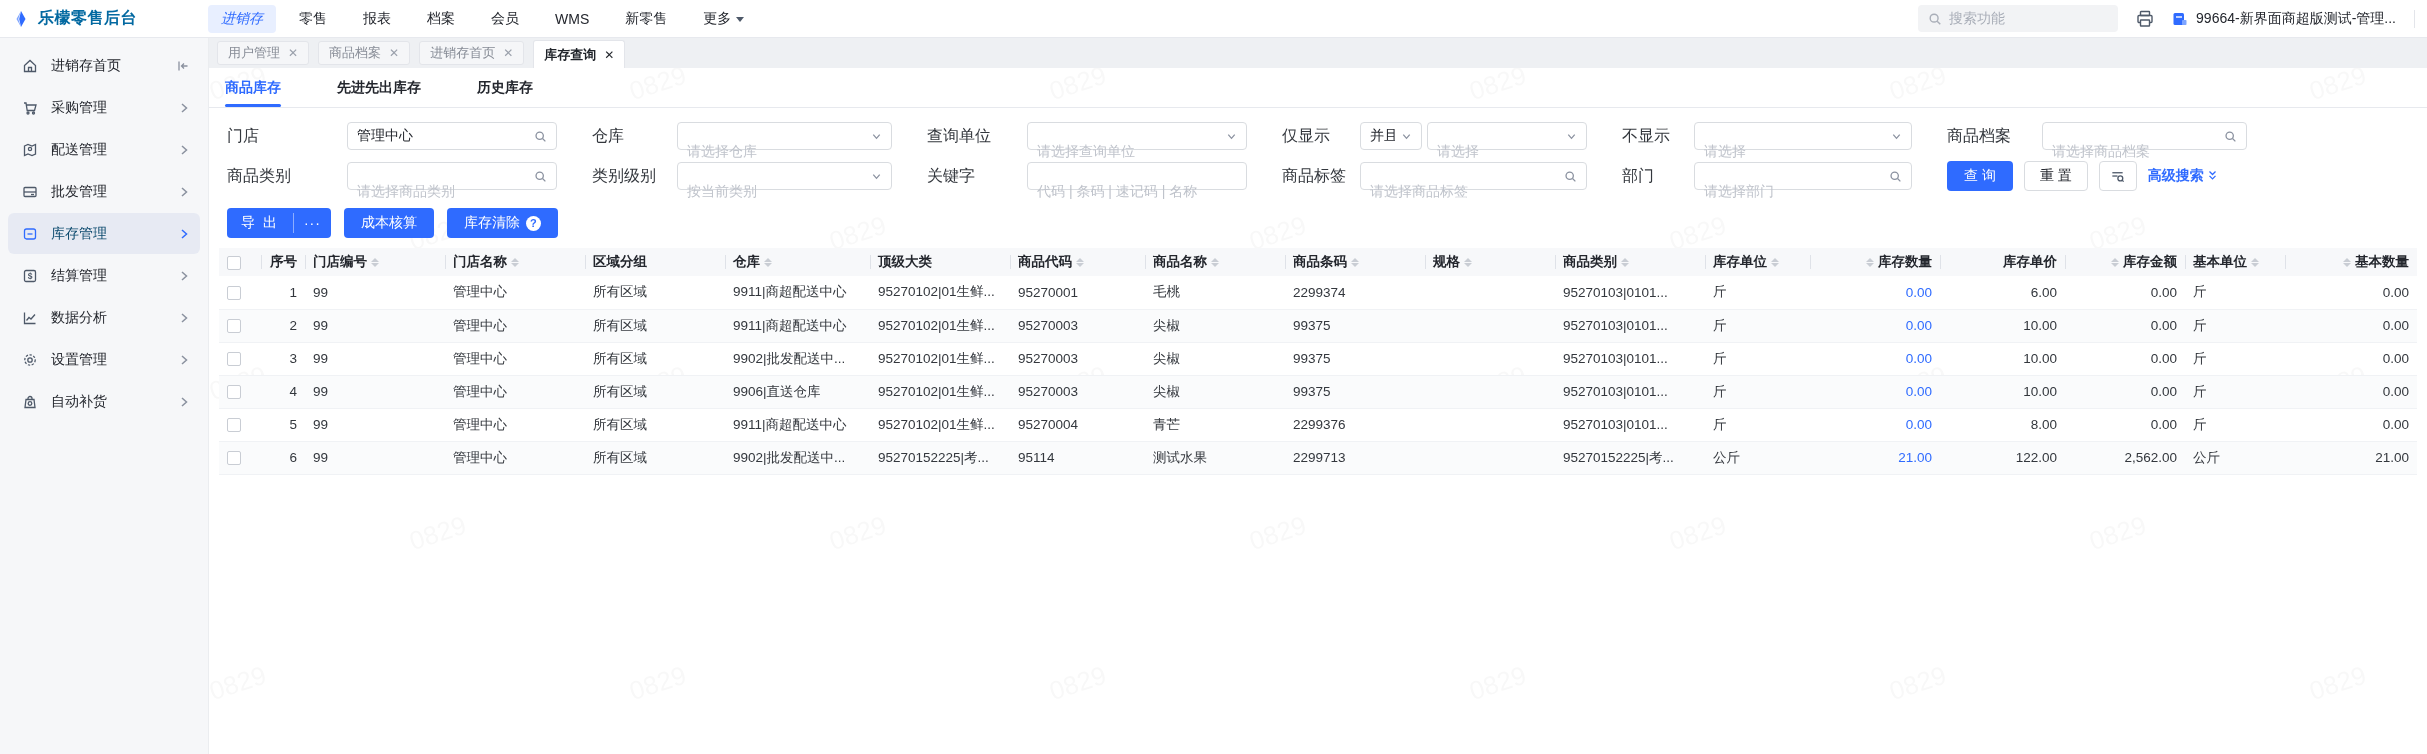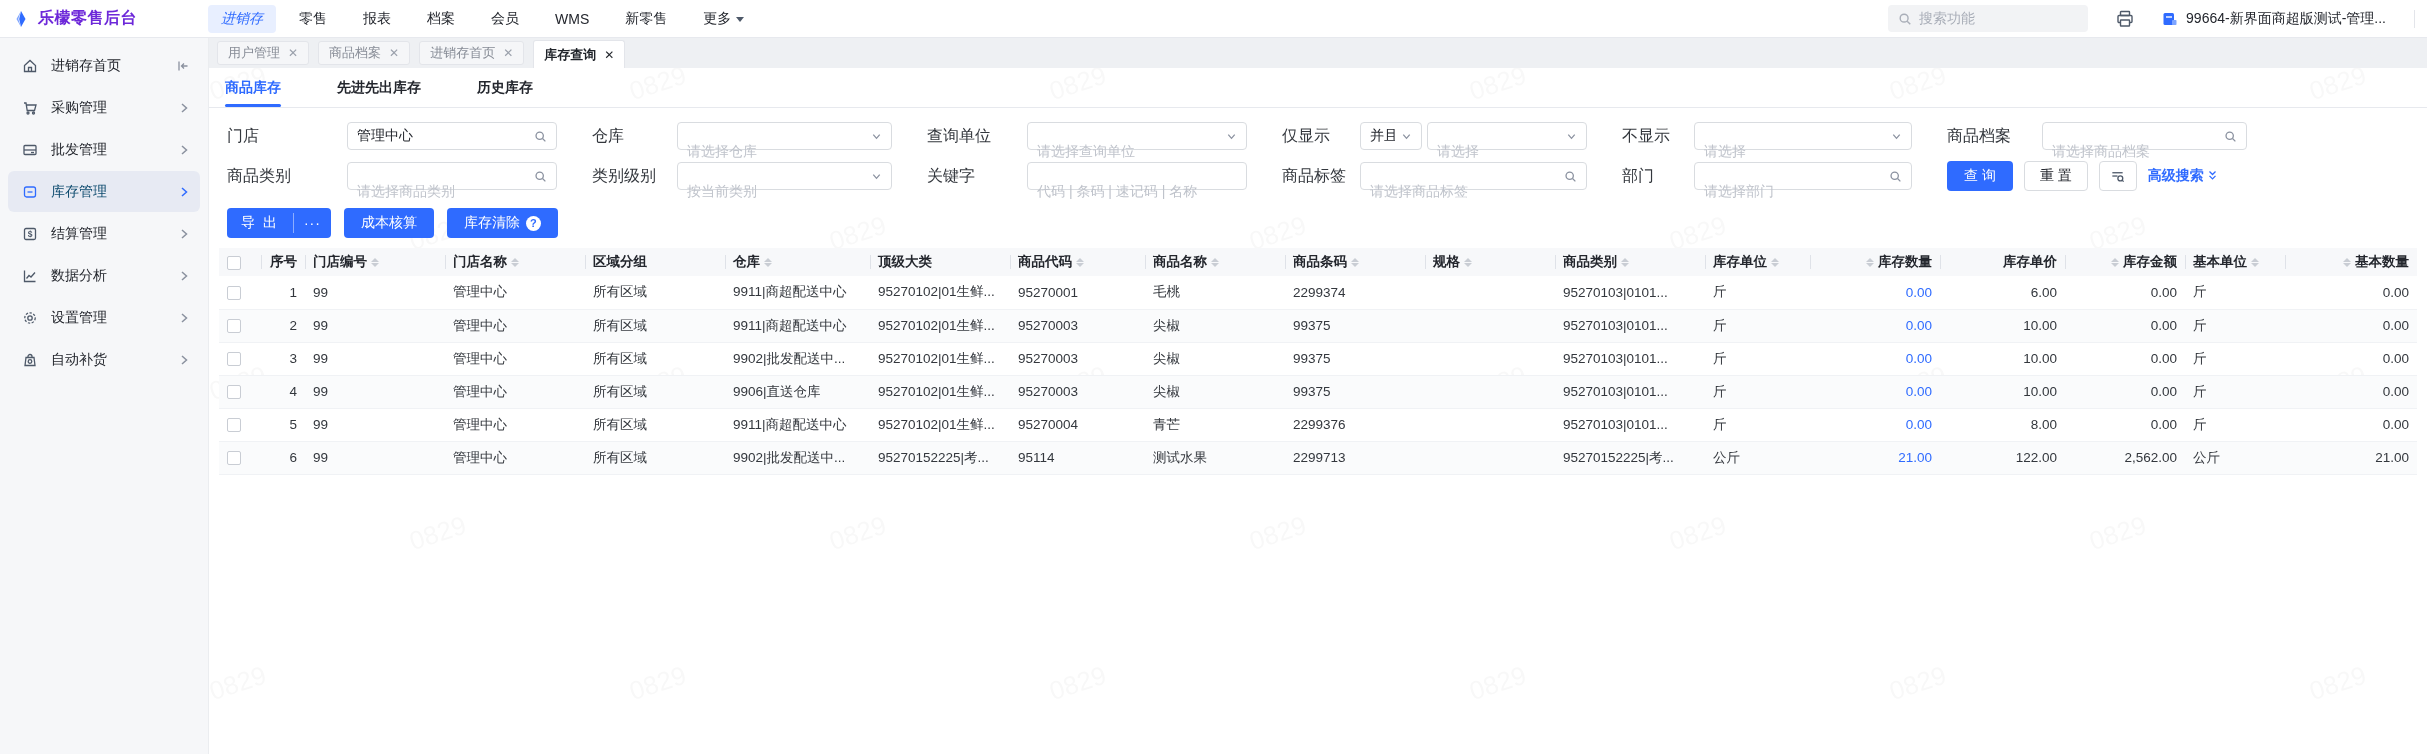--- a/index.html
+++ b/index.html
@@ -6,28 +6,28 @@
   html,body { width:2427px; height:754px; overflow:hidden;
     font-family:"Liberation Sans","DejaVu Sans",sans-serif;
     color:#1f2329; background:#fff; font-size:14px; }
   .app { width:2427px; height:754px; display:flex; flex-direction:column; }
 
   
   .topbar { height:38px; flex:0 0 38px; display:flex; align-items:center;
     background:#fff; border-bottom:1px solid #e7e9ee; padding:0 12px; position:relative; z-index:5; }
   .logo { display:flex; align-items:center; gap:8px; width:196px; }
   .logo-mark { width:18px; height:18px; display:block; }
-  .logo-text { font-size:16px; font-weight:700; color:#6d28d9; letter-spacing:.5px; white-space:nowrap; }
+  .logo-text { font-size:16px; font-weight:700; color:#0369a1; letter-spacing:.5px; white-space:nowrap; }
   .topnav { display:flex; align-items:center; gap:10px; }
   .nav-item { padding:5px 13px; border-radius:4px; font-size:14px; color:#23262d;
     display:flex; align-items:center; gap:5px; cursor:pointer; white-space:nowrap; }
   .nav-item.active { background:#e8efff; color:#2f6bff;font-style:italic; }
   .nav-caret { width:0; height:0; border-left:4px solid transparent; border-right:4px solid transparent;
     border-top:5px solid #4e5969; margin-top:1px; }
-  .topbar-right { margin-left:auto; display:flex; align-items:center; gap:28px; }
+  .topbar-right { margin-left:auto; display:flex; align-items:center; gap:18px; }
   .search-box { width:200px; height:27px; background:#f2f3f5; border-radius:4px;
     display:flex; align-items:center; gap:7px; padding:0 10px; color:#a9aeb8; font-size:14px; }
   .icon-btn { display:flex; align-items:center; justify-content:center; cursor:pointer; }
   .account { display:flex; align-items:center; gap:8px; font-size:14px; color:#23262d; white-space:nowrap; cursor:pointer; }
   .tb-divider { width:1px; height:18px; background:#e3e5ea; }
 
   
   .body-row { flex:1; display:flex; min-height:0; }
   .sidebar { width:209px; flex:0 0 209px; background:#f6f7f9; border-right:1px solid #ebedf0; padding-top:6px; }
   .side-item { height:41px; margin:1px 8px; padding:0 10px 0 14px; border-radius:6px;
@@ -201,20 +201,34 @@
         </div>
         <div class="side-item">
           <span class="s-icon">
             <svg width="16" height="16" viewBox="0 0 16 16" fill="none" stroke="currentColor" stroke-width="1.3">
               <path d="M2 3 H4 L5.2 10.5 H12.5 L14 5 H4.4"></path>
               <circle cx="6" cy="13" r="1"></circle>
               <circle cx="11.5" cy="13" r="1"></circle>
             </svg>
           </span>
           <span class="s-label">采购管理</span>
+          <span class="s-right">
+            <svg width="12" height="12" viewBox="0 0 12 12" fill="none" stroke="currentColor" stroke-width="1.5">
+              <polyline points="4,2 8.5,6 4,10"></polyline>
+            </svg>
+          </span>
+        </div>
+        <div class="side-item">
+          <span class="s-icon">
+            <svg width="16" height="16" viewBox="0 0 16 16" fill="none" stroke="currentColor" stroke-width="1.3">
+              <path d="M2.5 4 L6 2.5 L10 4 L13.5 2.5 V12 L10 13.5 L6 12 L2.5 13.5 Z"></path>
+              <circle cx="8" cy="7" r="1.6"></circle>
+            </svg>
+          </span>
+          <span class="s-label">配送管理</span>
           <span class="s-right">
             <svg width="12" height="12" viewBox="0 0 12 12" fill="none" stroke="currentColor" stroke-width="1.5">
               <polyline points="4,2 8.5,6 4,10"></polyline>
             </svg>
           </span>
         </div>
         <div class="side-item">
           <span class="s-icon">
             <svg width="16" height="16" viewBox="0 0 16 16" fill="none" stroke="currentColor" stroke-width="1.3">
               <rect x="2" y="3.5" width="12" height="9" rx="1"></rect>

